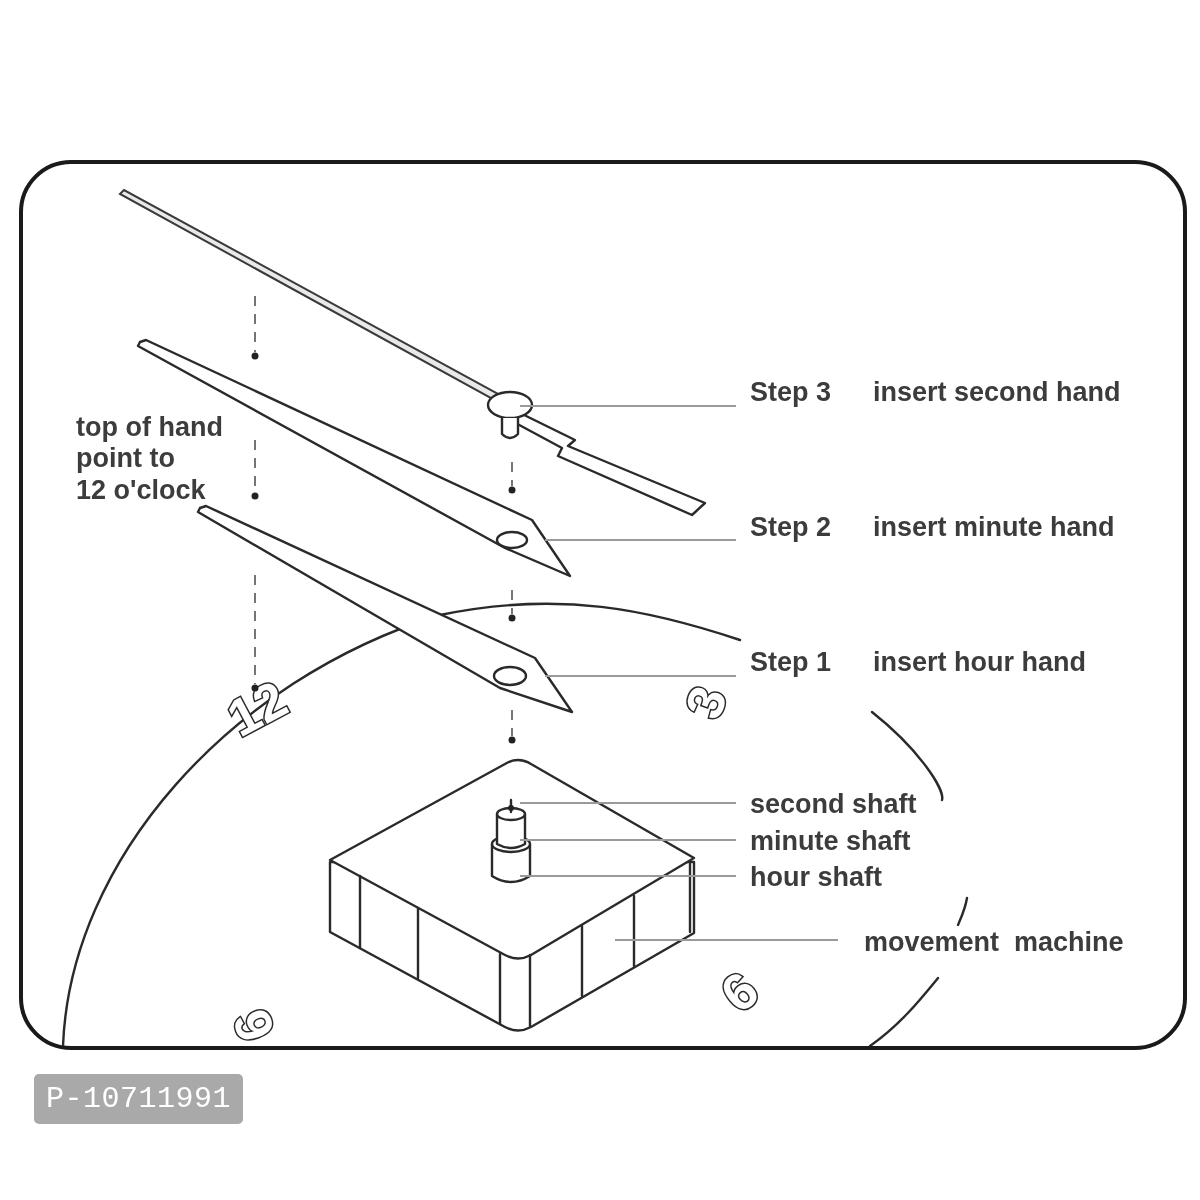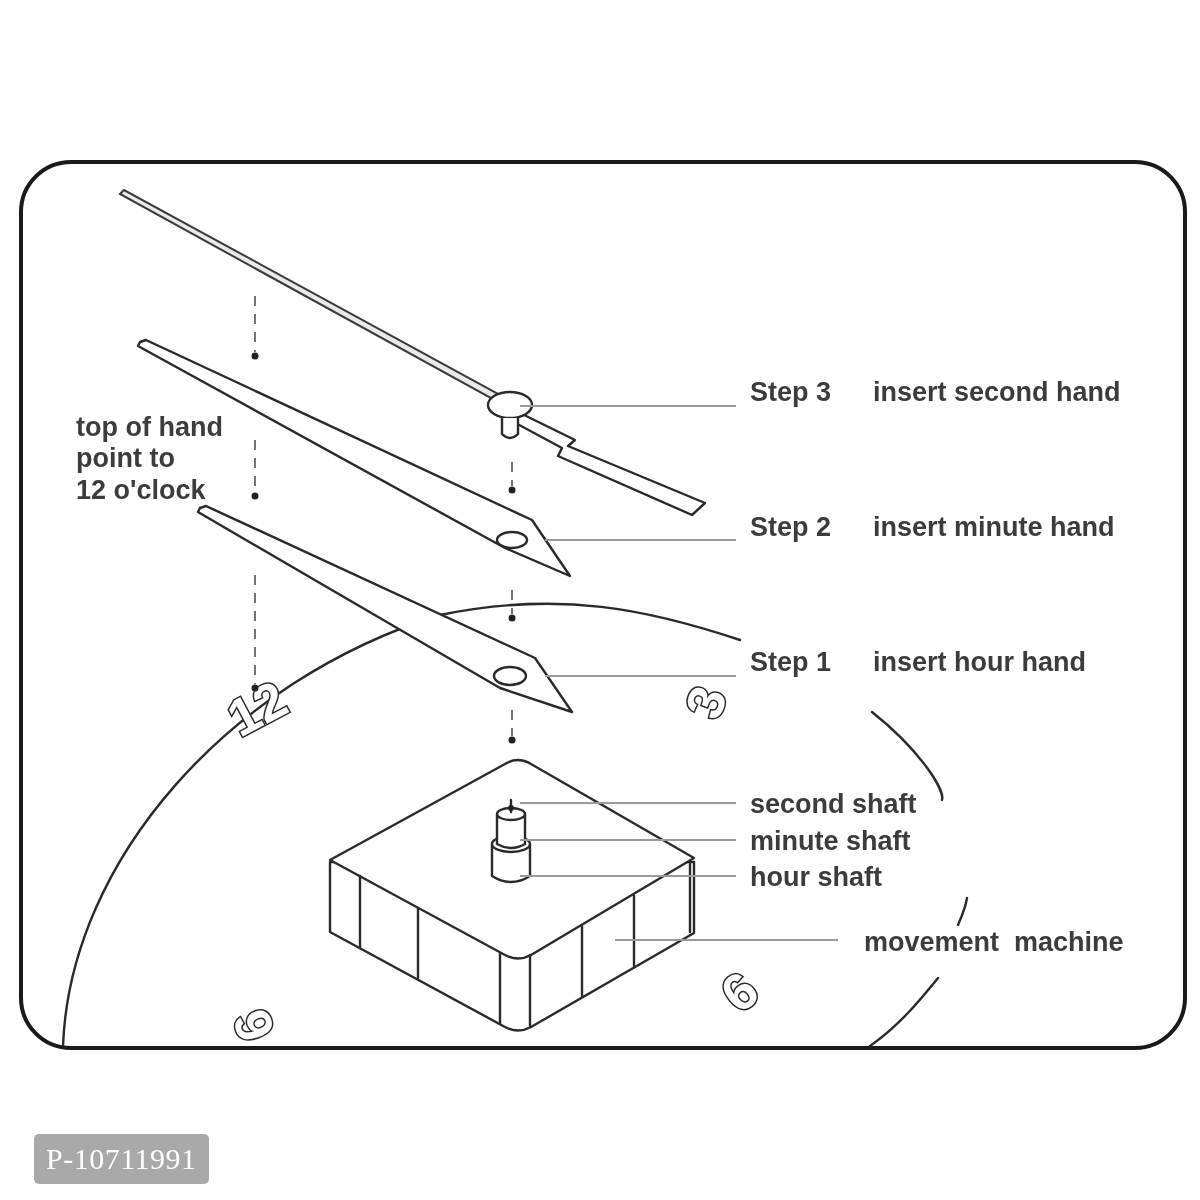--- a/index.html
+++ b/index.html
@@ -9,23 +9,23 @@
     .frame { fill: #ffffff; stroke: #1a1a1a; stroke-width: 4; }
     .ink { fill: none; stroke: #2a2a2a; stroke-width: 2.4; stroke-linejoin: round; stroke-linecap: round; }
     .ink-fill { fill: #ffffff; stroke: #2a2a2a; stroke-width: 2.4; stroke-linejoin: round; }
     .hatch { fill: #e9e9e9; stroke: #3a3a3a; stroke-width: 2; }
     .leader { stroke: #9a9a9a; stroke-width: 2; fill: none; }
     .arrow-line { stroke: #666; stroke-width: 1.8; stroke-dasharray: 10 8; fill: none; }
     .arrow-dot { fill: #222; }
     .lbl { font-family: "Liberation Sans", sans-serif; font-size: 27px; fill: #3c3c3c; font-weight: bold; }
     .numeral { font-family: "Liberation Sans", sans-serif; font-size: 52px; font-weight: bold;
                fill: #ffffff; stroke: #2a2a2a; stroke-width: 3; paint-order: stroke; }
-    .badge { position: absolute; left: 34px; top: 1134px; height: 50px; padding: 0 12px;
+    .badge { position: absolute; left: 34px; top: 1074px; height: 50px; padding: 0 12px;
              background: #a9a9a9; border-radius: 5px; color: #ffffff;
-             font-family: Liberation Serif, serif; font-size: 30px; line-height: 50px;
+             font-family: Liberation Mono, monospace; font-size: 30px; line-height: 50px;
              letter-spacing: 0.5px; }
   </style>
 </head>
 <body>
 
 <svg id="diagram" viewBox="0 0 1200 1200" xmlns="http://www.w3.org/2000/svg">
 
   <rect class="frame" x="21" y="162" width="1164" height="886" rx="50" ry="50"></rect>
 
   <defs>

